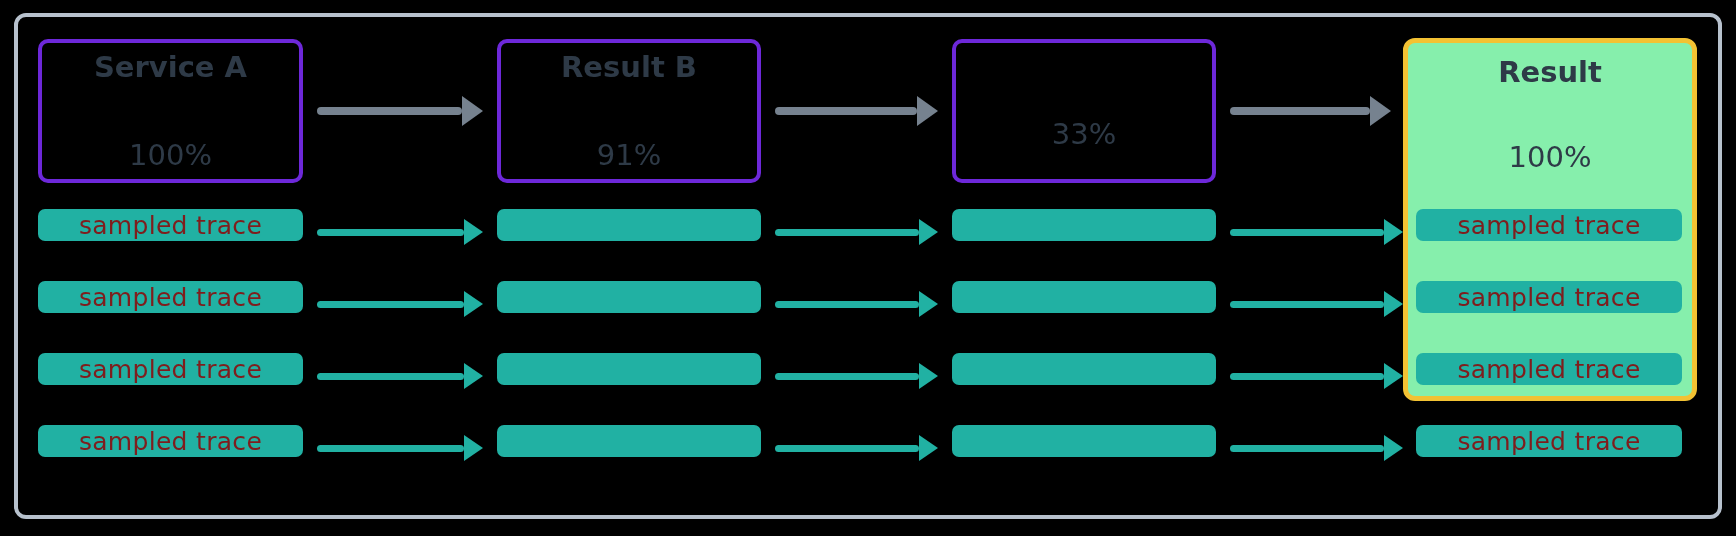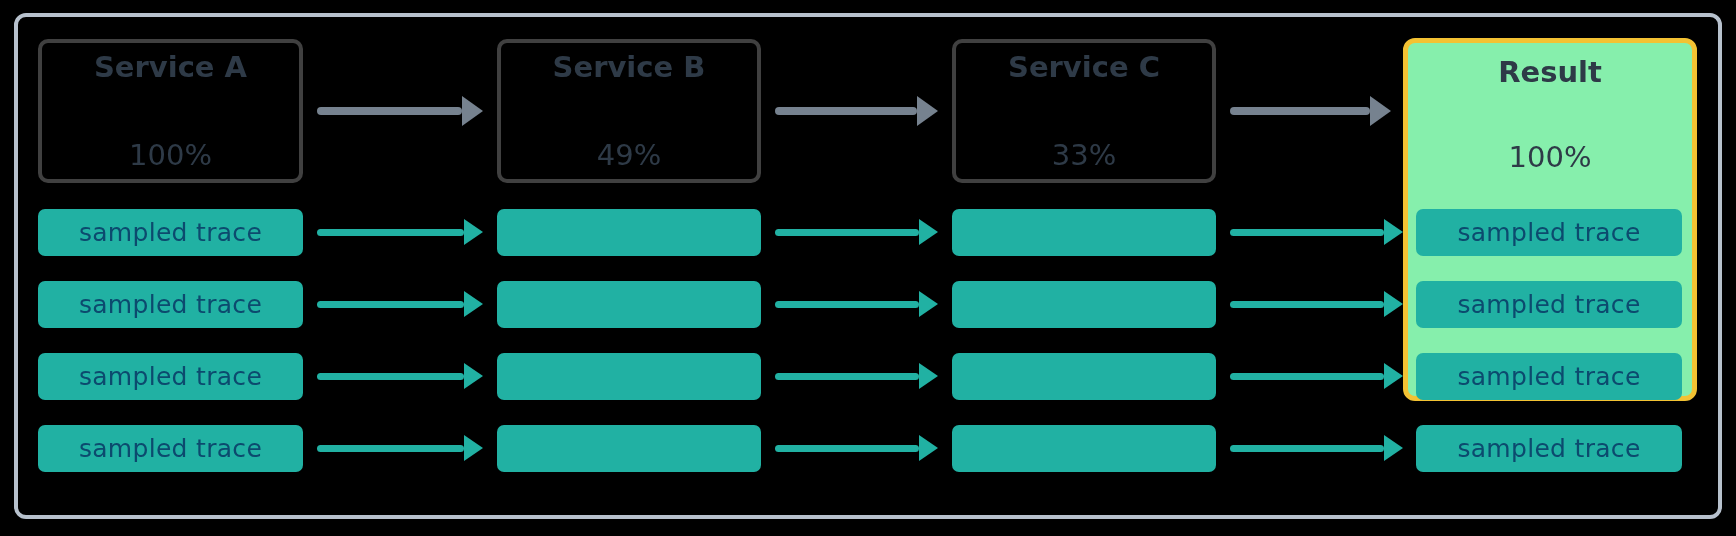--- a/index.html
+++ b/index.html
@@ -33,21 +33,21 @@
   
   .ry1 { top: 209px; }
   .ry2 { top: 281px; }
   .ry3 { top: 353px; }
   .ry4 { top: 425px; }
 
   .service-box {
     position: absolute;
     top: 39px;
     height: 144px;
-    border: 4px solid #404040;
+    border: 4px solid #6d28d9;
     border-radius: 10px;
     box-sizing: border-box;
     display: flex;
     flex-direction: column;
     align-items: center;
     justify-content: center;
     gap: 12px;
     color: #2e3a47;
   }
   .service-name {
@@ -80,27 +80,27 @@
     height: 144px;
     display: flex;
     flex-direction: column;
     align-items: center;
     justify-content: center;
     gap: 9px;
     color: #2e3a47;
   }
   .trace-box {
     position: absolute;
-    height: 47px;
+    height: 32px;
     background: #21b1a3;
     border-radius: 7px;
     display: flex;
     align-items: center;
     justify-content: center;
-    color: #0c4a6e;
+    color: #7f1d1d;
     font-size: 25px;
     letter-spacing: 0.3px;
   }
   .arrow {
     position: absolute;
     display: flex;
     align-items: center;
   }
   .arrow .shaft {
     flex: 1;
@@ -136,25 +136,24 @@
 
 <div class="canvas">
 
   <div class="outer-frame"></div>
 
   <div class="service-box cx1">
     <div class="service-name">Service A</div>
     <div class="service-rate">100%</div>
   </div>
   <div class="service-box cx2">
-    <div class="service-name">Service B</div>
-    <div class="service-rate">49%</div>
+    <div class="service-name">Result B</div>
+    <div class="service-rate">91%</div>
   </div>
   <div class="service-box cx3">
-    <div class="service-name">Service C</div>
     <div class="service-rate">33%</div>
   </div>
 
   <div class="result-box">
     <div class="result-header">
       <div class="service-name">Result</div>
       <div class="service-rate">100%</div>
     </div>
   </div>
 

